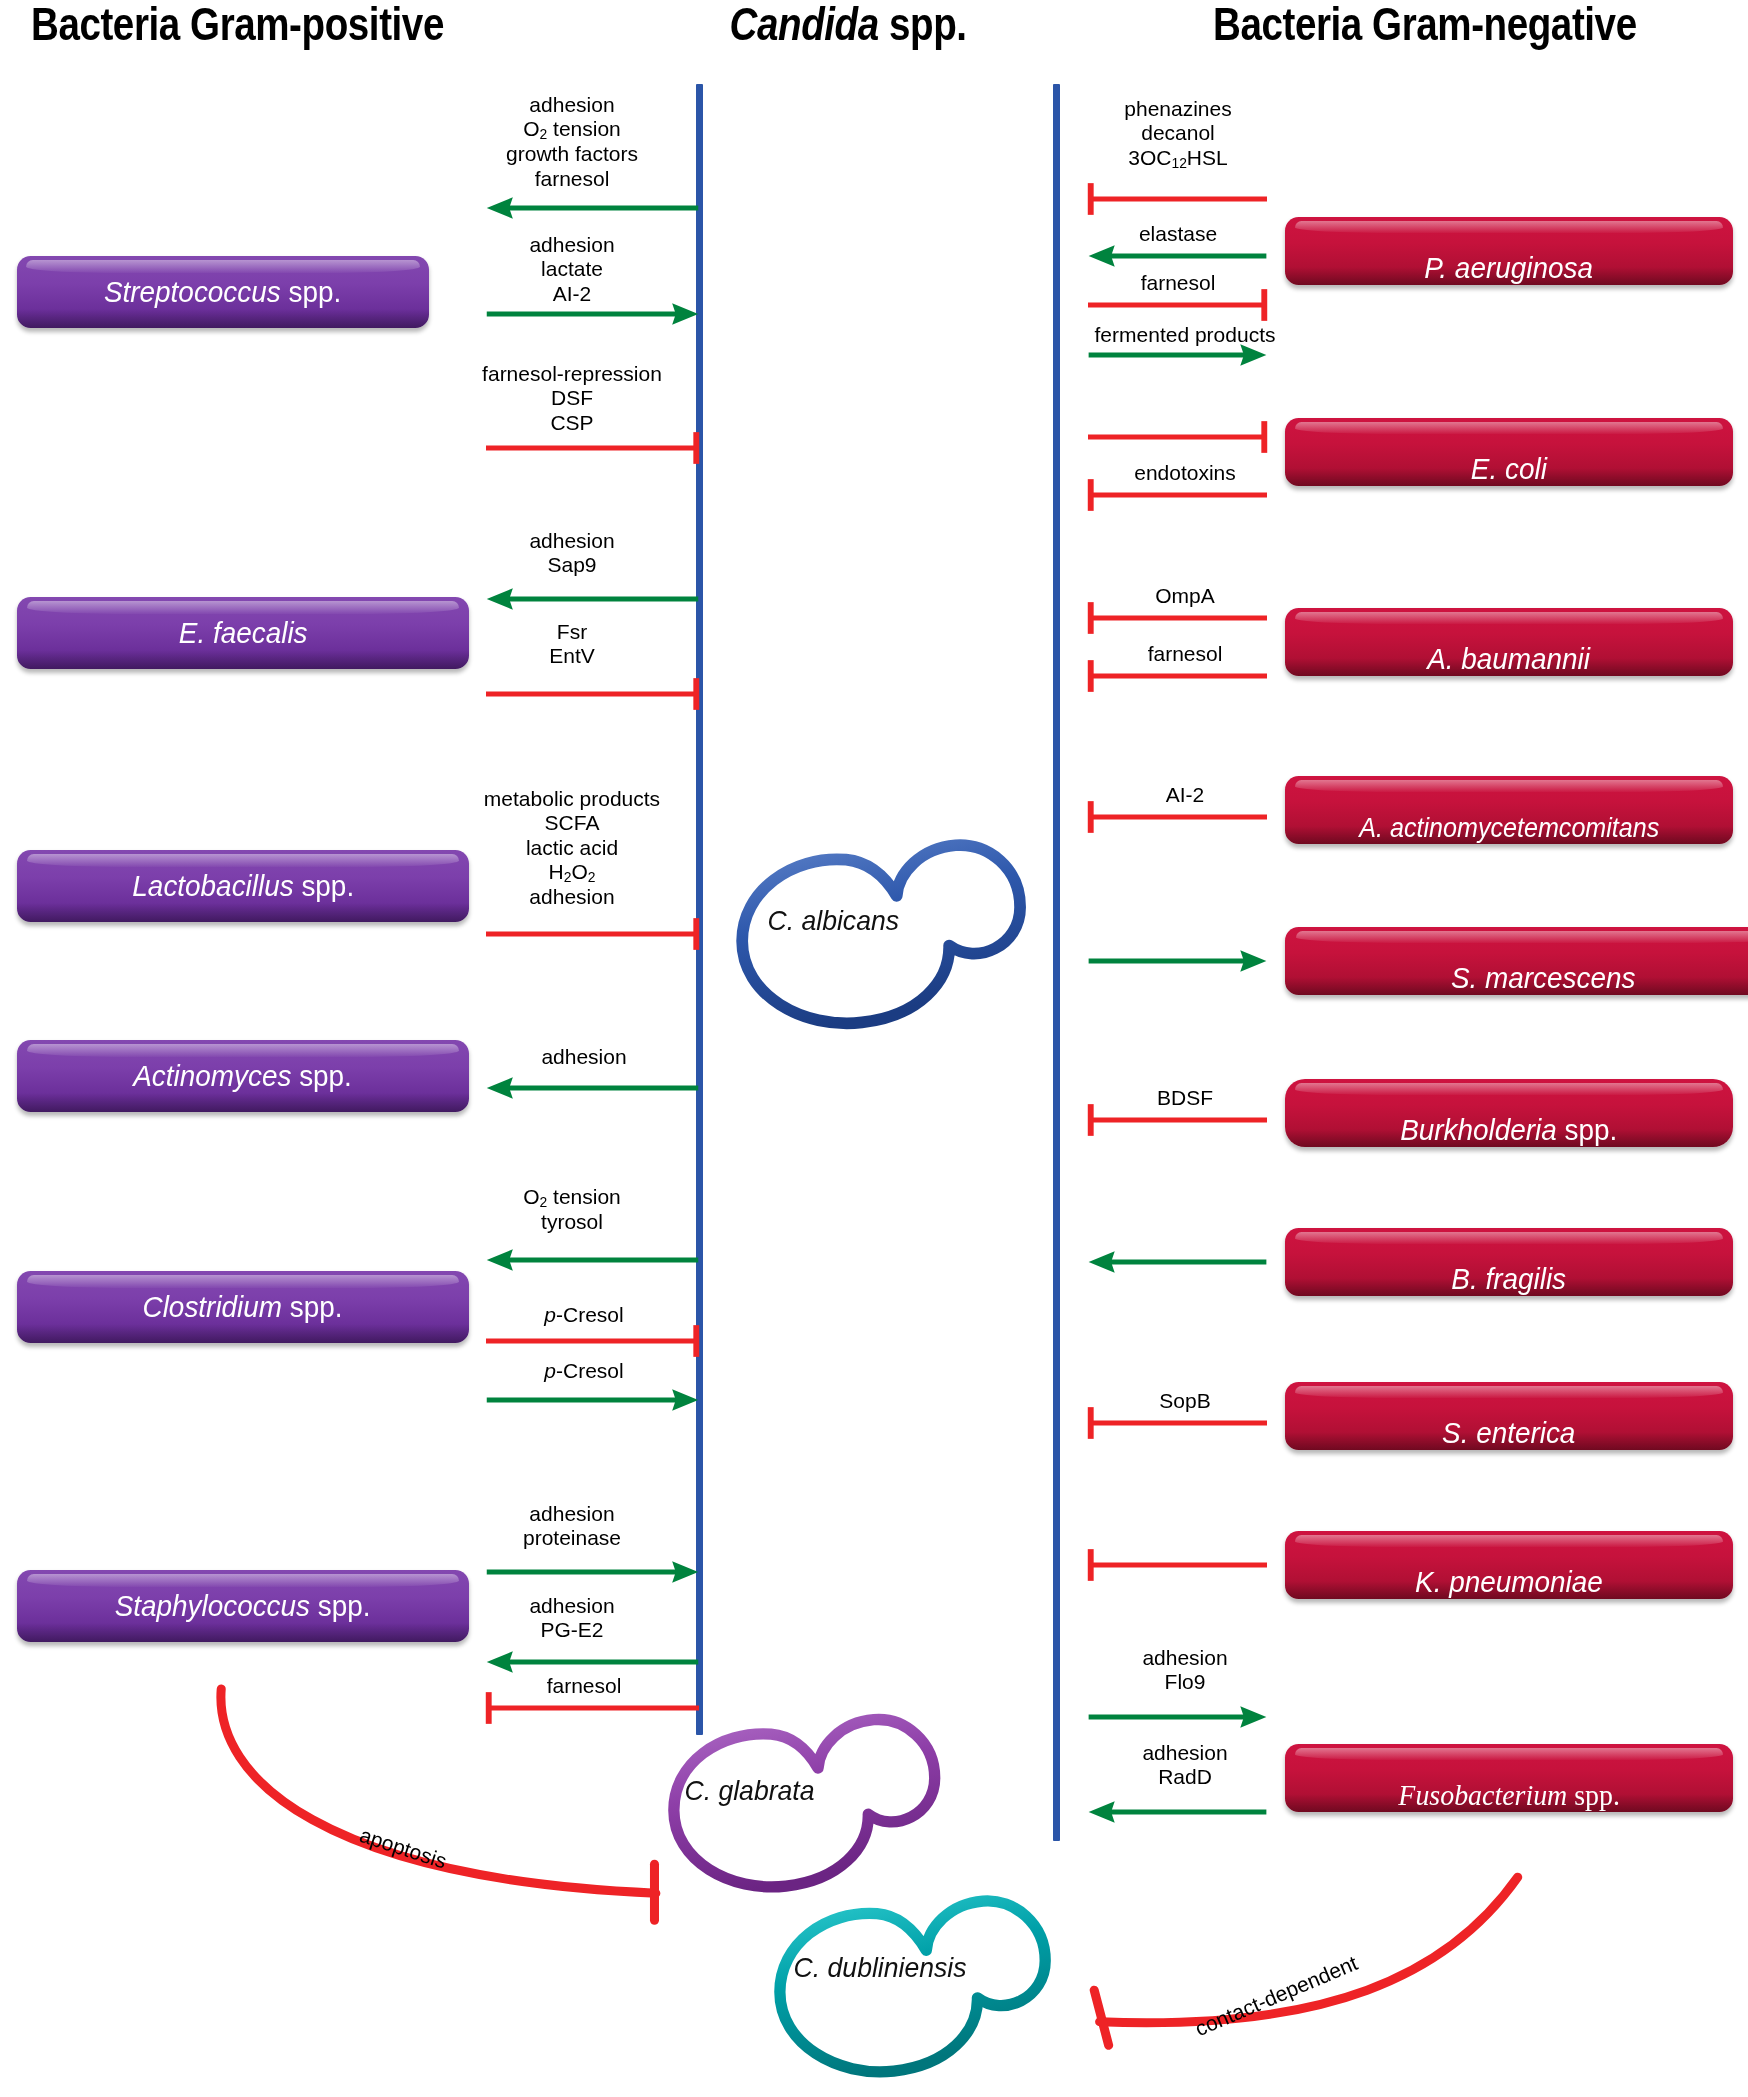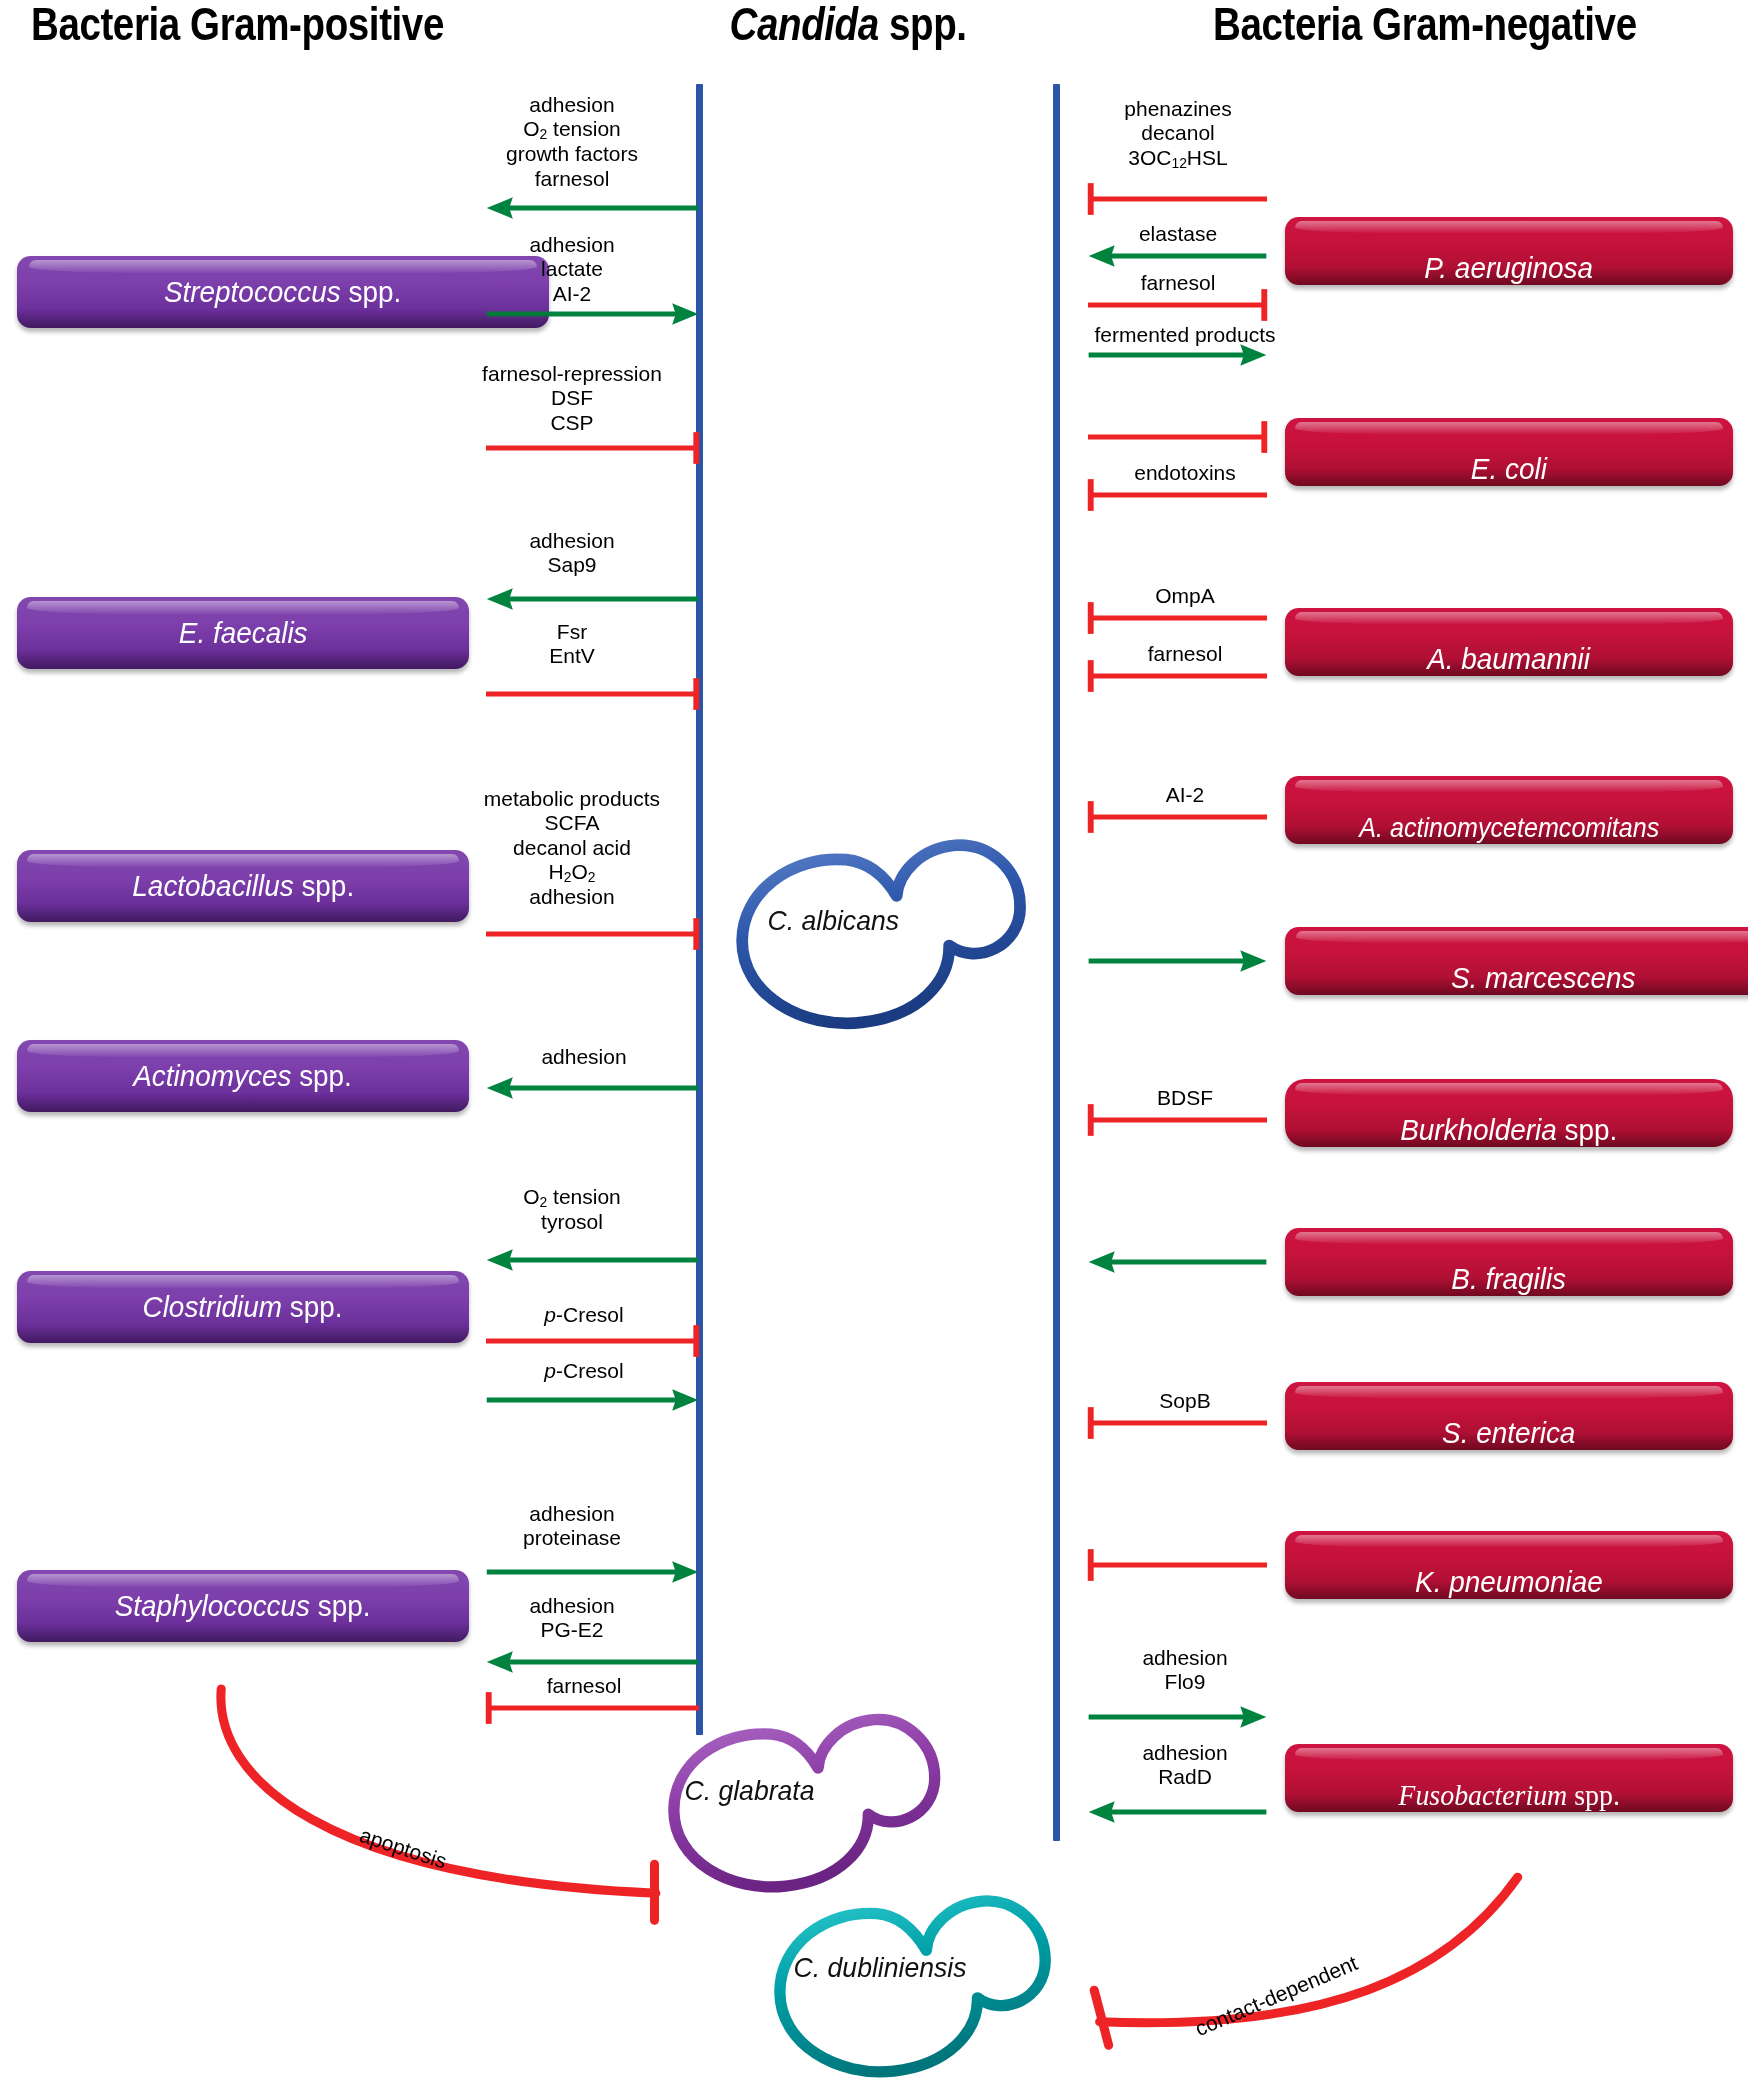--- a/index.html
+++ b/index.html
@@ -95,21 +95,21 @@
     <span class="ital">Candida</span><span> spp.</span>
   </div>
 
   <div class="col-header" style="left:1158px;top:-4.1px;width:611px;text-align:left;">
     <span>Bacteria Gram-negative</span>
   </div>
 
   <div class="axis-line" style="left:696px;top:84px;height:1651px;"></div>
   <div class="axis-line" style="left:1053px;top:84px;height:1757px;"></div>
 
-  <div class="sp-box gram-pos" style="left:17px;top:256px;width:532px;height:72px;">
+  <div class="sp-box gram-pos" style="left:17px;top:256px;width:412px;height:72px;">
     <span class="inner-txt"><span class="nm">Streptococcus</span><span class="sfx"> spp.</span></span>
   </div>
 
   <div class="sp-box gram-pos" style="left:17px;top:597px;width:452px;height:72px;">
     <span class="inner-txt"><span class="nm">E. faecalis</span><span class="sfx"></span></span>
   </div>
 
   <div class="sp-box gram-pos" style="left:17px;top:850px;width:452px;height:72px;">
     <span class="inner-txt"><span class="nm">Lactobacillus</span><span class="sfx"> spp.</span></span>
   </div>
@@ -221,21 +221,21 @@
   <div class="edge" style="left:486px;top:678px;">
     <svg width="213" height="32" viewBox="0 0 470 70">
       <line x1="0" y1="35" x2="464" y2="35" stroke="#EE2326" stroke-width="11"></line>
       <line x1="464" y1="0" x2="464" y2="70" stroke="#EE2326" stroke-width="13"></line>
     </svg>
   </div>
 
   <div class="conn-label" style="left:572px;top:787px;">
     <div>metabolic products</div>
     <div>SCFA</div>
-    <div>decanol acid</div>
+    <div>lactic acid</div>
     <div>H<sub>2</sub>O<sub>2</sub></div>
     <div>adhesion</div>
   </div>
   <div class="edge" style="left:486px;top:918px;">
     <svg width="213" height="32" viewBox="0 0 470 70">
       <line x1="0" y1="35" x2="464" y2="35" stroke="#EE2326" stroke-width="11"></line>
       <line x1="464" y1="0" x2="464" y2="70" stroke="#EE2326" stroke-width="13"></line>
     </svg>
   </div>
 

